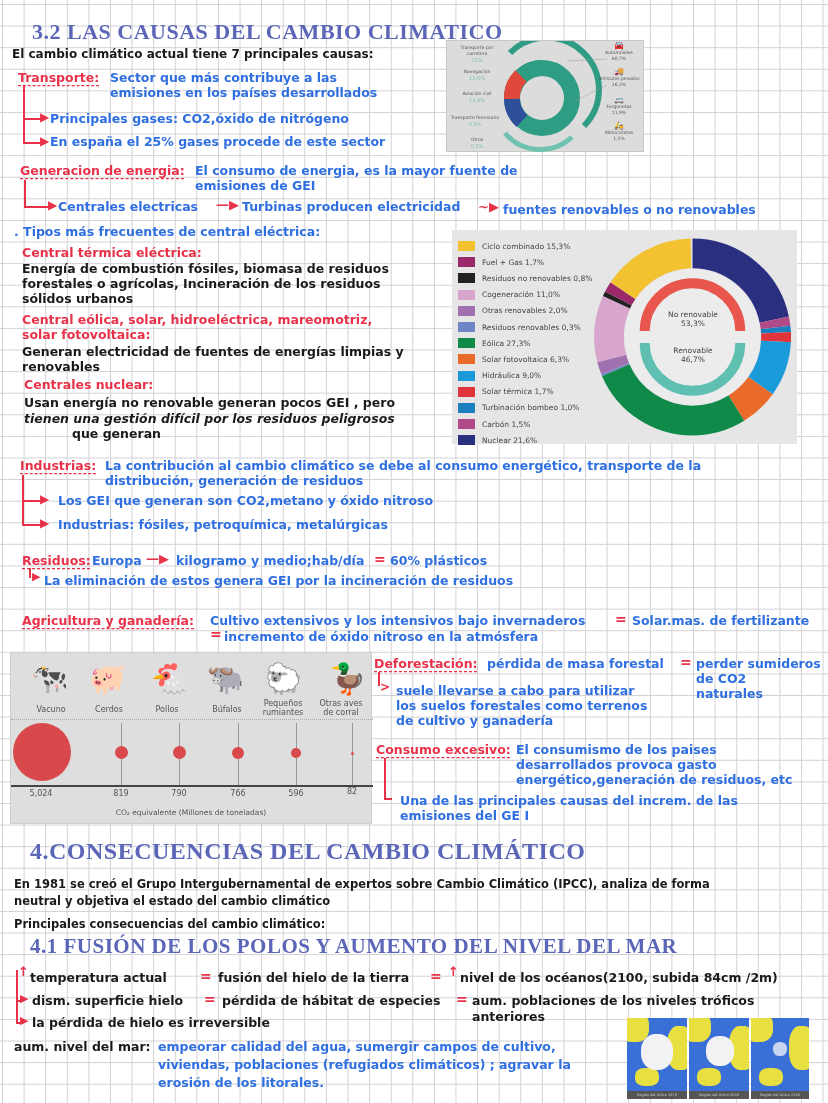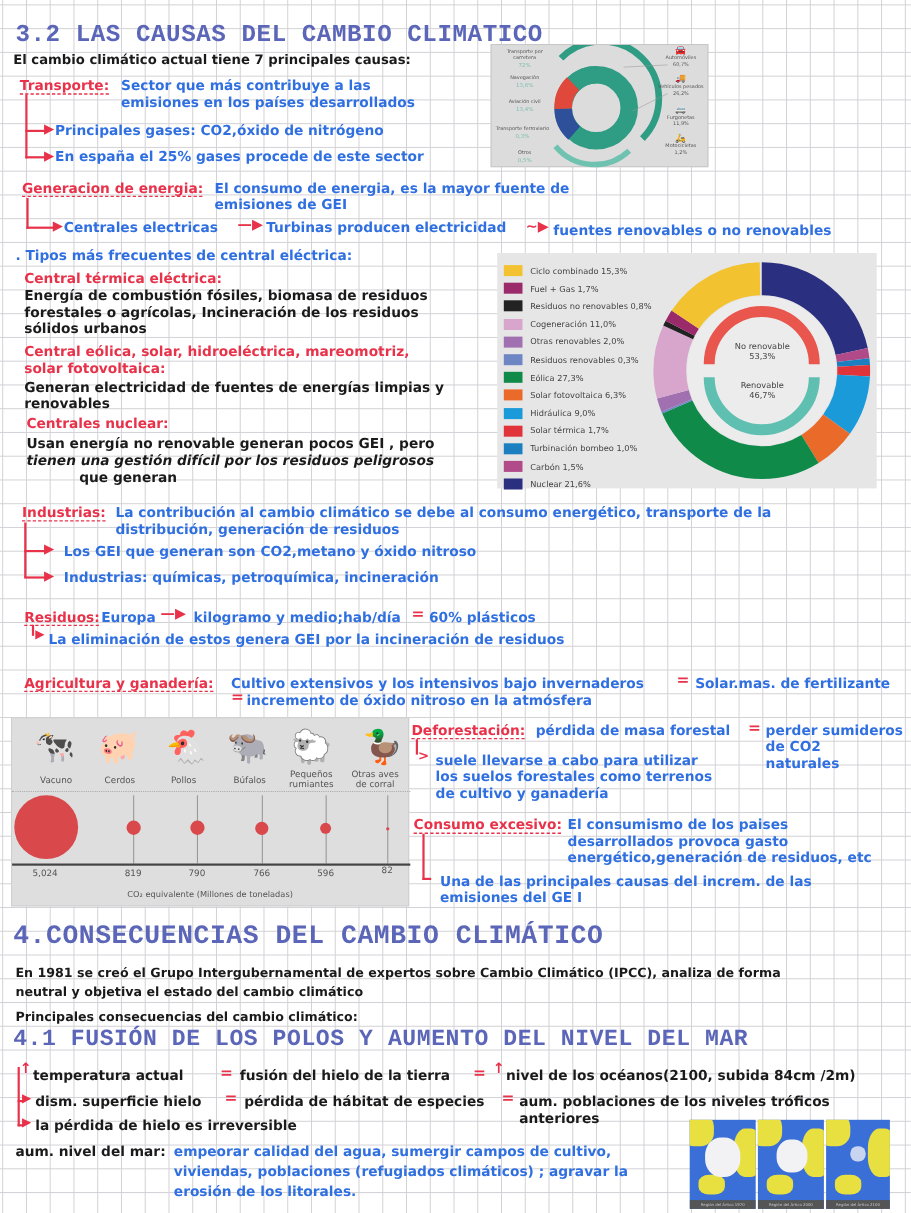--- a/index.html
+++ b/index.html
@@ -9,25 +9,26 @@
     background-color: #ffffff;
     background-image:
       linear-gradient(to right, #d2d2d6 1px, transparent 1px),
       linear-gradient(to bottom, #d2d2d6 1px, transparent 1px);
     background-size: 21.6px 21.6px;
     background-position: 2px 4px;
     font-family: "DejaVu Sans", sans-serif;
   }
   .abs { position: absolute; }
   .title {
-    font-family: Liberation Mono, monospace;
+    font-family: Liberation Serif, serif;
     font-weight: bold;
     color: #5b66b8;
     letter-spacing: 0.5px;
     white-space: nowrap;
+    margin-left: 18px;
   }
   .black { color: #1a1a1a; font-weight: bold; font-size: 12.5px; line-height: 15px; text-align: right; }
   .blue { color: #2f6fe0; font-weight: bold; font-size: 12.5px; line-height: 15px; }
   .red { color: #e8324a; font-weight: bold; font-size: 12.5px; line-height: 15px; }
   .ul { text-decoration: underline; text-decoration-style: dashed; text-decoration-color: #e8324a; text-underline-offset: 3px; }
   .nw { white-space: nowrap; }
   .arrow { color: #e8324a; }
   .line-v { position: absolute; width: 2px; background: #e8324a; }
   .line-h { position: absolute; height: 2px; background: #e8324a; }
 
@@ -206,21 +207,21 @@
 
 <div class="abs red ul nw" style="left:20px; top:458px;">Industrias:</div>
 <div class="abs blue nw" style="left:105px; top:458px;">La contribución al cambio climático se debe al consumo energético, transporte de la</div>
 <div class="abs blue nw" style="left:105px; top:473px;">distribución, generación de residuos</div>
 <div class="line-v" style="left:22px; top:475px; height:50px;"></div>
 <div class="line-h" style="left:22px; top:500px; width:22px;"></div>
 <div class="line-h" style="left:22px; top:524px; width:22px;"></div>
 <div class="abs arrow" style="left:40px; top:492px; font-size:12px;">▶</div>
 <div class="abs arrow" style="left:40px; top:516px; font-size:12px;">▶</div>
 <div class="abs blue nw" style="left:58px; top:493px;">Los GEI que generan son CO2,metano y óxido nitroso</div>
-<div class="abs blue nw" style="left:58px; top:517px;">Industrias: químicas, petroquímica, incineración</div>
+<div class="abs blue nw" style="left:58px; top:517px;">Industrias: fósiles, petroquímica, metalúrgicas</div>
 
 <div class="abs red ul nw" style="left:22px; top:553px;">Residuos:</div>
 <div class="abs blue nw" style="left:92px; top:553px;">Europa</div>
 <div class="abs arrow nw" style="left:146px; top:551px; font-size:13px; font-weight:bold;">—▶</div>
 <div class="abs blue nw" style="left:176px; top:553px;">kilogramo y medio;hab/día</div>
 <div class="abs arrow nw" style="left:374px; top:551px; font-size:14px; font-weight:bold;">=</div>
 <div class="abs blue nw" style="left:390px; top:553px;">60% plásticos</div>
 <div class="line-v" style="left:29px; top:568px; height:10px;"></div>
 <div class="abs arrow" style="left:32px; top:570px; font-size:11px;">▶</div>
 <div class="abs blue nw" style="left:44px; top:573px;">La eliminación de estos genera GEI por la incineración de residuos</div>

